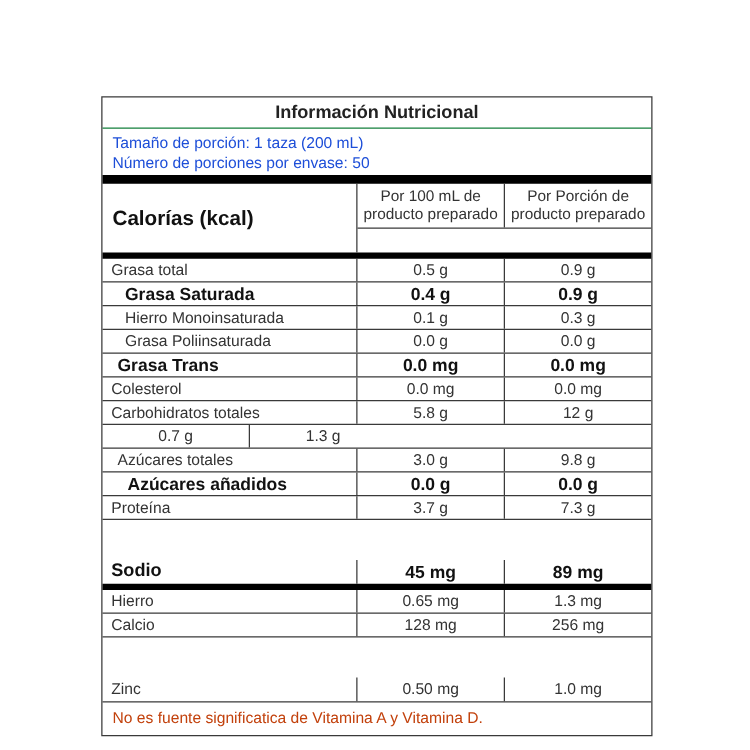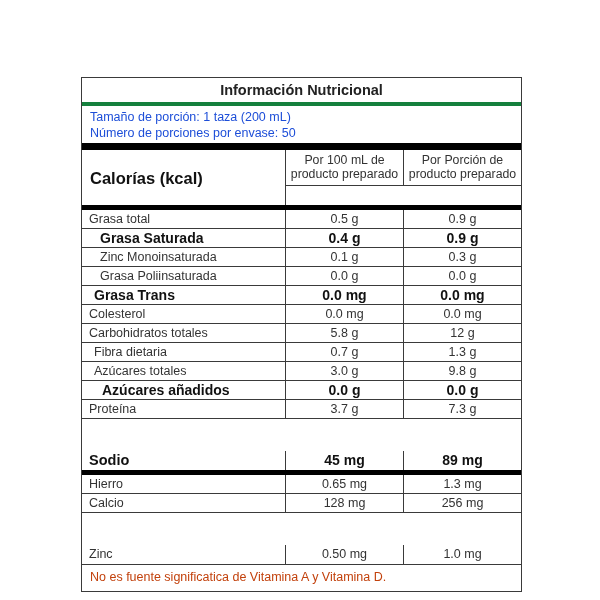--- a/index.html
+++ b/index.html
@@ -1,21 +1,21 @@
 <!DOCTYPE html>
 <html><head>
 <meta charset="utf-8">
 <style>
   html, body { margin: 0; padding: 0; background: #ffffff; }
   body { width: 600px; height: 600px; position: relative; overflow: hidden;
          font-family: "Liberation Sans", "DejaVu Sans", sans-serif; color: #1a1a1a; }
   .label { position: absolute; left: 81px; top: 77px; width: 441px;
            border: 1px solid #3a3a3a; box-sizing: border-box; background: #fff; }
   .title { height: 24px; line-height: 24px; text-align: center; font-weight: bold;
-           font-size: 14.5px; border-bottom: 4px solid #15803d; color: #222; }
+           font-size: 14.5px; border-bottom: 1px solid #15803d; color: #222; }
   .serving { height: 37px; padding: 3px 0 0 8px; box-sizing: border-box; font-size: 12.5px; line-height: 16px; color: #1d4ed8; }
   .thick { height: 7px; background: #000; }
   .thick.t5 { height: 5px; }
   .row { display: flex; border-bottom: 1px solid #3a3a3a; box-sizing: border-box; }
   .row:last-child { border-bottom: none; margin-top: 32px; }
   .cell { box-sizing: border-box; font-size: 12.5px; color: #333; }
   .c0 { width: 204px; padding-left: 7px; border-right: 1px solid #3a3a3a; }
   .c1 { width: 118px; text-align: center; border-right: 1px solid #3a3a3a; }
   .c2 { width: 117px; text-align: center; }
   .hdr-left { border-right: 1px solid #3a3a3a; width: 204px; box-sizing: border-box; }
@@ -74,21 +74,21 @@
         <div class="cell c0">Grasa total</div>
         <div class="cell c1">0.5 g</div>
         <div class="cell c2">0.9 g</div>
       </div>
       <div class="row r19 bold">
         <div class="cell c0 ind2">Grasa Saturada</div>
         <div class="cell c1">0.4 g</div>
         <div class="cell c2">0.9 g</div>
       </div>
       <div class="row r19">
-        <div class="cell c0 ind2">Zinc Monoinsaturada</div>
+        <div class="cell c0 ind2">Hierro Monoinsaturada</div>
         <div class="cell c1">0.1 g</div>
         <div class="cell c2">0.3 g</div>
       </div>
       <div class="row r19">
         <div class="cell c0 ind2">Grasa Poliinsaturada</div>
         <div class="cell c1">0.0 g</div>
         <div class="cell c2">0.0 g</div>
       </div>
       <div class="row r19 bold">
         <div class="cell c0 ind1">Grasa Trans</div>
@@ -99,21 +99,20 @@
         <div class="cell c0">Colesterol</div>
         <div class="cell c1">0.0 mg</div>
         <div class="cell c2">0.0 mg</div>
       </div>
       <div class="row r19">
         <div class="cell c0">Carbohidratos totales</div>
         <div class="cell c1">5.8 g</div>
         <div class="cell c2">12 g</div>
       </div>
       <div class="row r19">
-        <div class="cell c0 ind1">Fibra dietaria</div>
         <div class="cell c1">0.7 g</div>
         <div class="cell c2">1.3 g</div>
       </div>
       <div class="row r19">
         <div class="cell c0 ind1">Azúcares totales</div>
         <div class="cell c1">3.0 g</div>
         <div class="cell c2">9.8 g</div>
       </div>
       <div class="row r19 bold">
         <div class="cell c0 ind3">Azúcares  añadidos</div>

